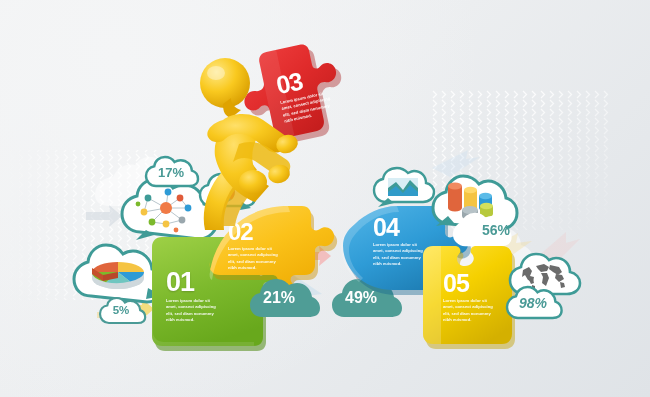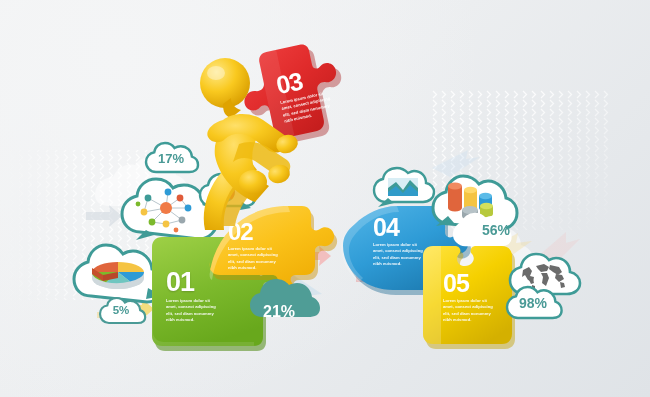--- a/index.html
+++ b/index.html
@@ -109,21 +109,21 @@
       <circle cx="50" cy="20" r="3.4" fill="#2e9bd6"></circle>
       <circle cx="62" cy="26" r="3.4" fill="#e05b3a"></circle>
       <circle cx="70" cy="36" r="3.4" fill="#2e9bd6"></circle>
       <circle cx="64" cy="48" r="3.4" fill="#9aa7ad"></circle>
       <circle cx="48" cy="52" r="3.4" fill="#f5c443"></circle>
       <circle cx="20" cy="32" r="2.4" fill="#7cb92c"></circle>
       <circle cx="58" cy="58" r="2.4" fill="#f07a46"></circle>
     </g>
   </svg>
 
-  <div class="cloud-pct" style="left:144px;top:141px;width:54px;height:34px;">
+  <div class="cloud-pct" style="left:144px;top:155px;width:54px;height:34px;">
     <svg width="54" height="34" viewBox="0 0 54 34" style="position:absolute;left:0;top:0;">
       <path d="M12 31c-5.5 0-10-4.5-10-10 0-5 3.5-9 8.3-9.8C11 5.5 15.5 2 21 2c4 0 7.5 2 9.5 5 1.8-1.2 4-1.8 6.2-1.8 6 0 10.8 4.6 11.2 10.5 3.8 1.2 6.1 4.6 6.1 8.3 0 4.8-3.9 7-8.7 7z" fill="#ffffff" stroke="#3f9b97" stroke-width="2.4"></path>
     </svg>
     <span style="position:relative;font-size:13px;color:#4a9a96;">17%</span>
   </div>
 
   <svg class="piece" style="left:70px;top:238px;" width="96" height="68" viewBox="0 0 96 68">
     <path d="M21 58c-10 0-17-7-17-17 0-8 6-15 14-17 1-10 9-17 18-17 7 0 13 3 17 9 3-2 6-3 10-3 10 0 18 8 19 18 8 2 12 9 12 16 0 10-7 17-17 17z" fill="#ffffff" stroke="#3f9b97" stroke-width="3"></path>
     <path d="M78 50 l14 8 -16 3z" fill="#3f9b97"></path>
     <g>
@@ -237,27 +237,33 @@
 
     <path d="M40 72 c10-8 28-8 40 0 l20 14 c6 4 6 12 0 16 -5 4-12 3-16-1 l-16-12 c-8-5-20-4-26 2 -5 5-14 4-17-2 -3-6 4-14 15-17z" fill="url(#skin)"></path>
     <path d="M56 96 c10-4 22-2 30 4 l18 12 c5 4 4 11-1 14 -5 3-11 2-15-2 l-16-11 c-7-4-16-4-22 1z" fill="#efbb10" opacity="0.85"></path>
 
     <ellipse cx="104" cy="96" rx="11" ry="9" fill="url(#skin)" transform="rotate(-20 104 96)"></ellipse>
     <ellipse cx="96" cy="126" rx="11" ry="9" fill="url(#skin)" transform="rotate(-15 96 126)"></ellipse>
 
     <ellipse cx="70" cy="134" rx="14" ry="12" fill="url(#skin)"></ellipse>
   </svg>
 
-  <div class="cloud-pct" style="left:248px;top:276px;width:62px;height:44px;align-items:flex-end;">
+  <div class="cloud-pct" style="left:248px;top:276px;width:62px;height:44px;">
     <svg width="62" height="44" viewBox="0 0 62 44" style="position:absolute;left:0;top:0;">
       <path d="M14 41c-7 0-12-5-12-12 0-6 4-11 10-12 1-8 8-14 16-14 5 0 10 2 13 6 2-1 5-2 8-2 8 0 14 6 15 14 5 2 8 6 8 11 0 7-5 9-12 9z" fill="#4f9d96"></path>
     </svg>
     <span style="position:relative;font-size:16px;color:#ffffff;">21%</span>
   </div>
 
+  <div class="cloud-pct" style="left:330px;top:276px;width:62px;height:44px;">
+    <svg width="62" height="44" viewBox="0 0 62 44" style="position:absolute;left:0;top:0;">
+      <path d="M14 41c-7 0-12-5-12-12 0-6 4-11 10-12 1-8 8-14 16-14 5 0 10 2 13 6 2-1 5-2 8-2 8 0 14 6 15 14 5 2 8 6 8 11 0 7-5 9-12 9z" fill="#4f9d96"></path>
+    </svg>
+    <span style="position:relative;font-size:16px;color:#ffffff;">49%</span>
+  </div>
 
   <svg class="piece" style="left:333px;top:194px;" width="130" height="115" viewBox="0 0 130 115">
     <defs>
       <linearGradient id="g04" x1="0.1" y1="0" x2="0.8" y2="1">
         <stop offset="0%" stop-color="#4fb3e6"></stop>
         <stop offset="50%" stop-color="#2e9bd6"></stop>
         <stop offset="100%" stop-color="#1c7ab0"></stop>
       </linearGradient>
     </defs>
     <path d="M22 30 c10-10 26-18 42-18 h38 c6 0 10 4 10 10 v16 c0 5 5 7 9 4 6-4 14 0 14 8 0 8-8 12-14 8 -4-3-9-1-9 4 v24 c0 6-4 10-10 10 H60 c-30 0-50-22-50-44 0-8 3-15 12-22z" fill="#15638f" transform="translate(3,5)" opacity="0.4"></path>
@@ -341,16 +347,16 @@
       <path d="M48 22 l6 1 2 4 -5 3 -4 -4z"></path>
       <path d="M52 30 l4 1 1 4 -4 1z"></path>
       <path d="M24 33 l3 1 0 4 -3 0z"></path>
     </g>
   </svg>
 
   <div class="cloud-pct" style="left:505px;top:285px;width:56px;height:36px;">
     <svg width="56" height="36" viewBox="0 0 56 36" style="position:absolute;left:0;top:0;">
       <path d="M13 33c-6 0-11-5-11-11 0-5 4-10 9-10.7C12 5.5 17 2 22.5 2c4 0 7.7 2 10 5.3 1.8-1.3 4-2 6.3-2 6.2 0 11.2 5 11.6 11.3 3.8 1.3 6.2 5 6.2 9 0 5-4 7.4-9 7.4z" fill="#ffffff" stroke="#3f9b97" stroke-width="2.4"></path>
     </svg>
-    <span style="position:relative;font-size:14px;color:#4a9a96;">98%</span>
+    <span style="position:relative;font-size:14px;color:#4a9a96;font-style:italic;">98%</span>
   </div>
 
 </div>
 
 </body></html>

